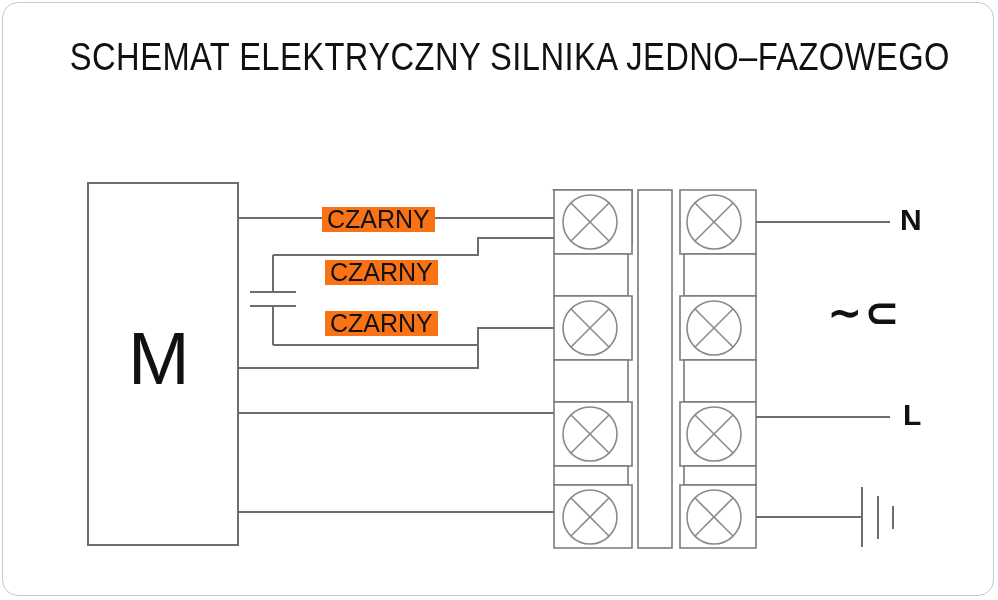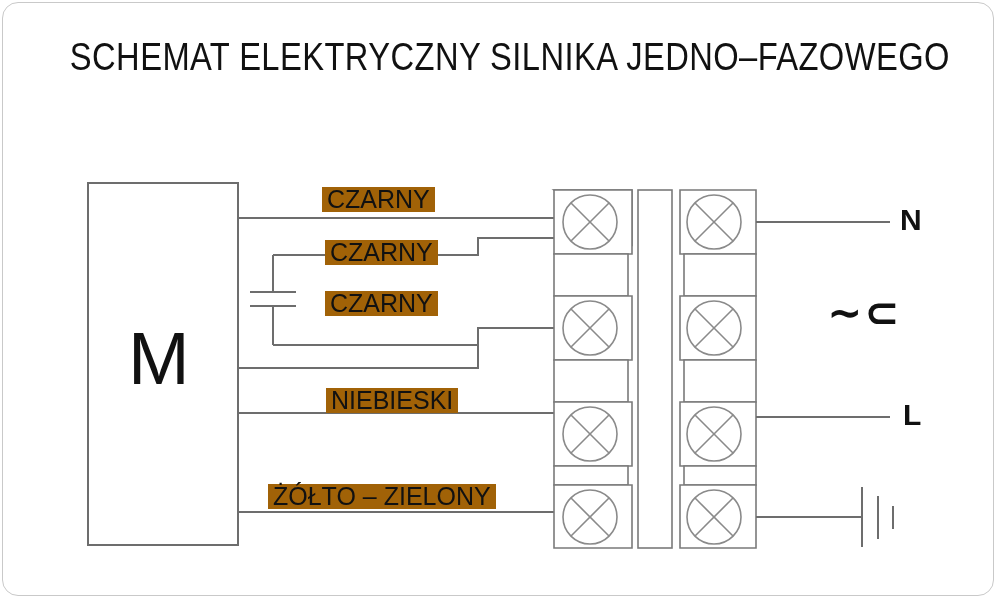--- a/index.html
+++ b/index.html
@@ -47,25 +47,26 @@
   }
   .wire{stroke:#6d6d6d;stroke-width:2;fill:none;}
   .box{stroke:#6d6d6d;stroke-width:2;fill:none;}
   .term{stroke:#7a7a7a;stroke-width:1.6;fill:#ffffff;}
   .termcirc{stroke:#8a8a8a;stroke-width:1.6;fill:none;}
 
   .lbl{
     position:absolute;
     font-size:25px;
     color:#111111;
-    background:#a16207;
+    background:#f97316;
     padding:0 5px;
     white-space:nowrap;
     font-family:"Liberation Sans","DejaVu Sans",sans-serif;
     line-height:1;
+    margin-top:20px;
   }
   .motorletter{
     position:absolute;
     font-size:74px;
     color:#111111;
     font-weight:400;
     font-family:"Liberation Sans","DejaVu Sans",sans-serif;
     line-height:1;
   }
   .termlbl{
@@ -196,23 +197,21 @@
 
   <div class="motorletter" style="left:128px; top:322px;">M</div>
 
   <div class="lbl" style="left:322px; top:187px;">CZARNY</div>
 
   <div class="lbl" style="left:325px; top:240px;">CZARNY</div>
 
   <div class="lbl" style="left:325px; top:291px;">CZARNY</div>
 
 
-  <div class="lbl" style="left:326px; top:388px;">NIEBIESKI</div>
-
-  <div class="lbl" style="left:268px; top:484px;">ŻÓŁTO – ZIELONY</div>
+
 
   <div class="termlbl" style="left:900px; top:205px;">N</div>
 
   <div class="termlbl" style="left:903px; top:400px;">L</div>
 
   <div class="acsym" style="left:827px; top:292px;">∼⊂</div>
 
 </div>
 
 </body></html>

